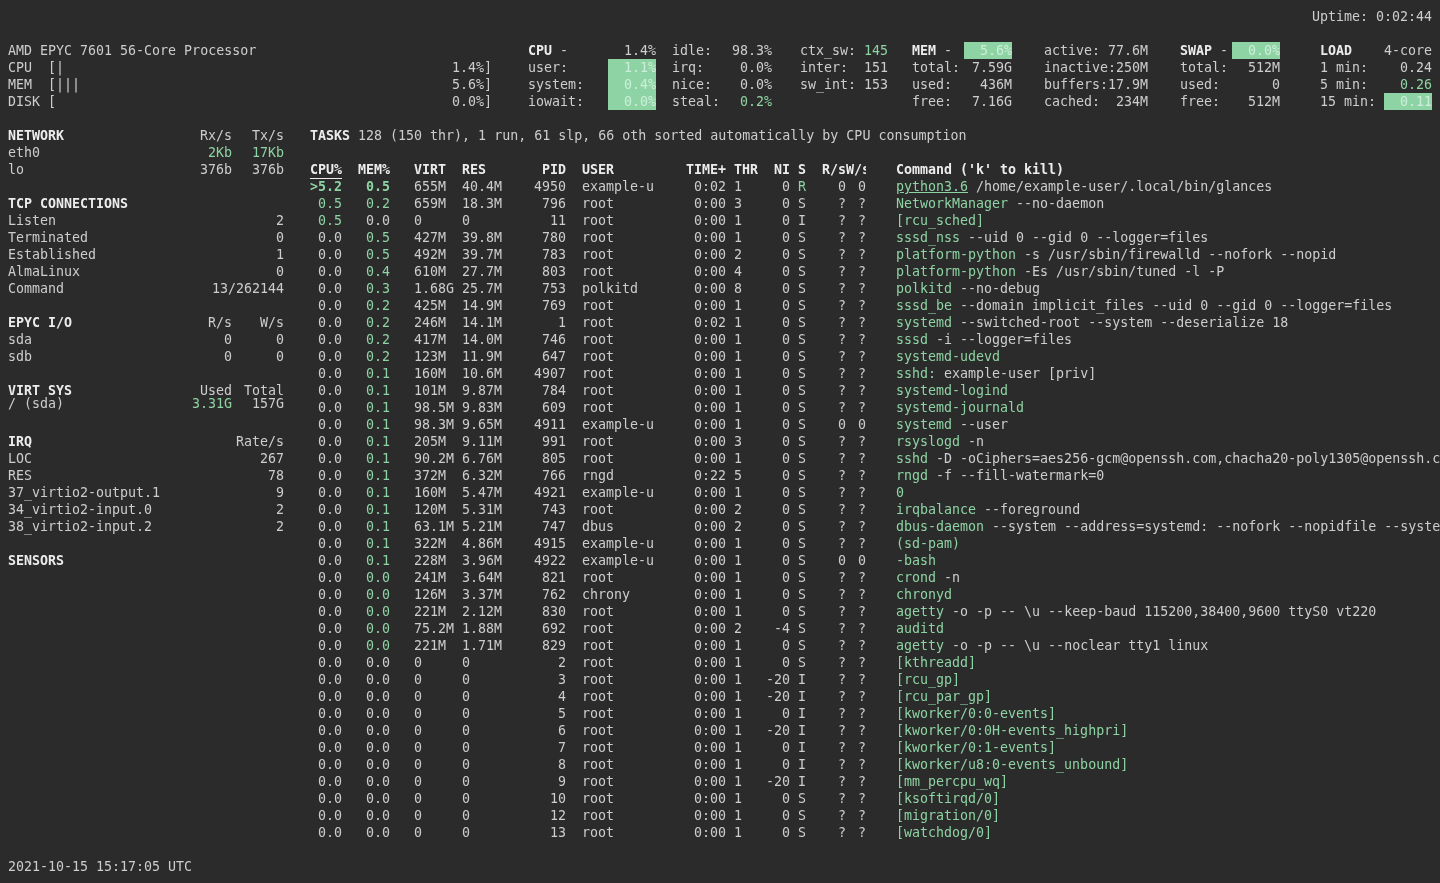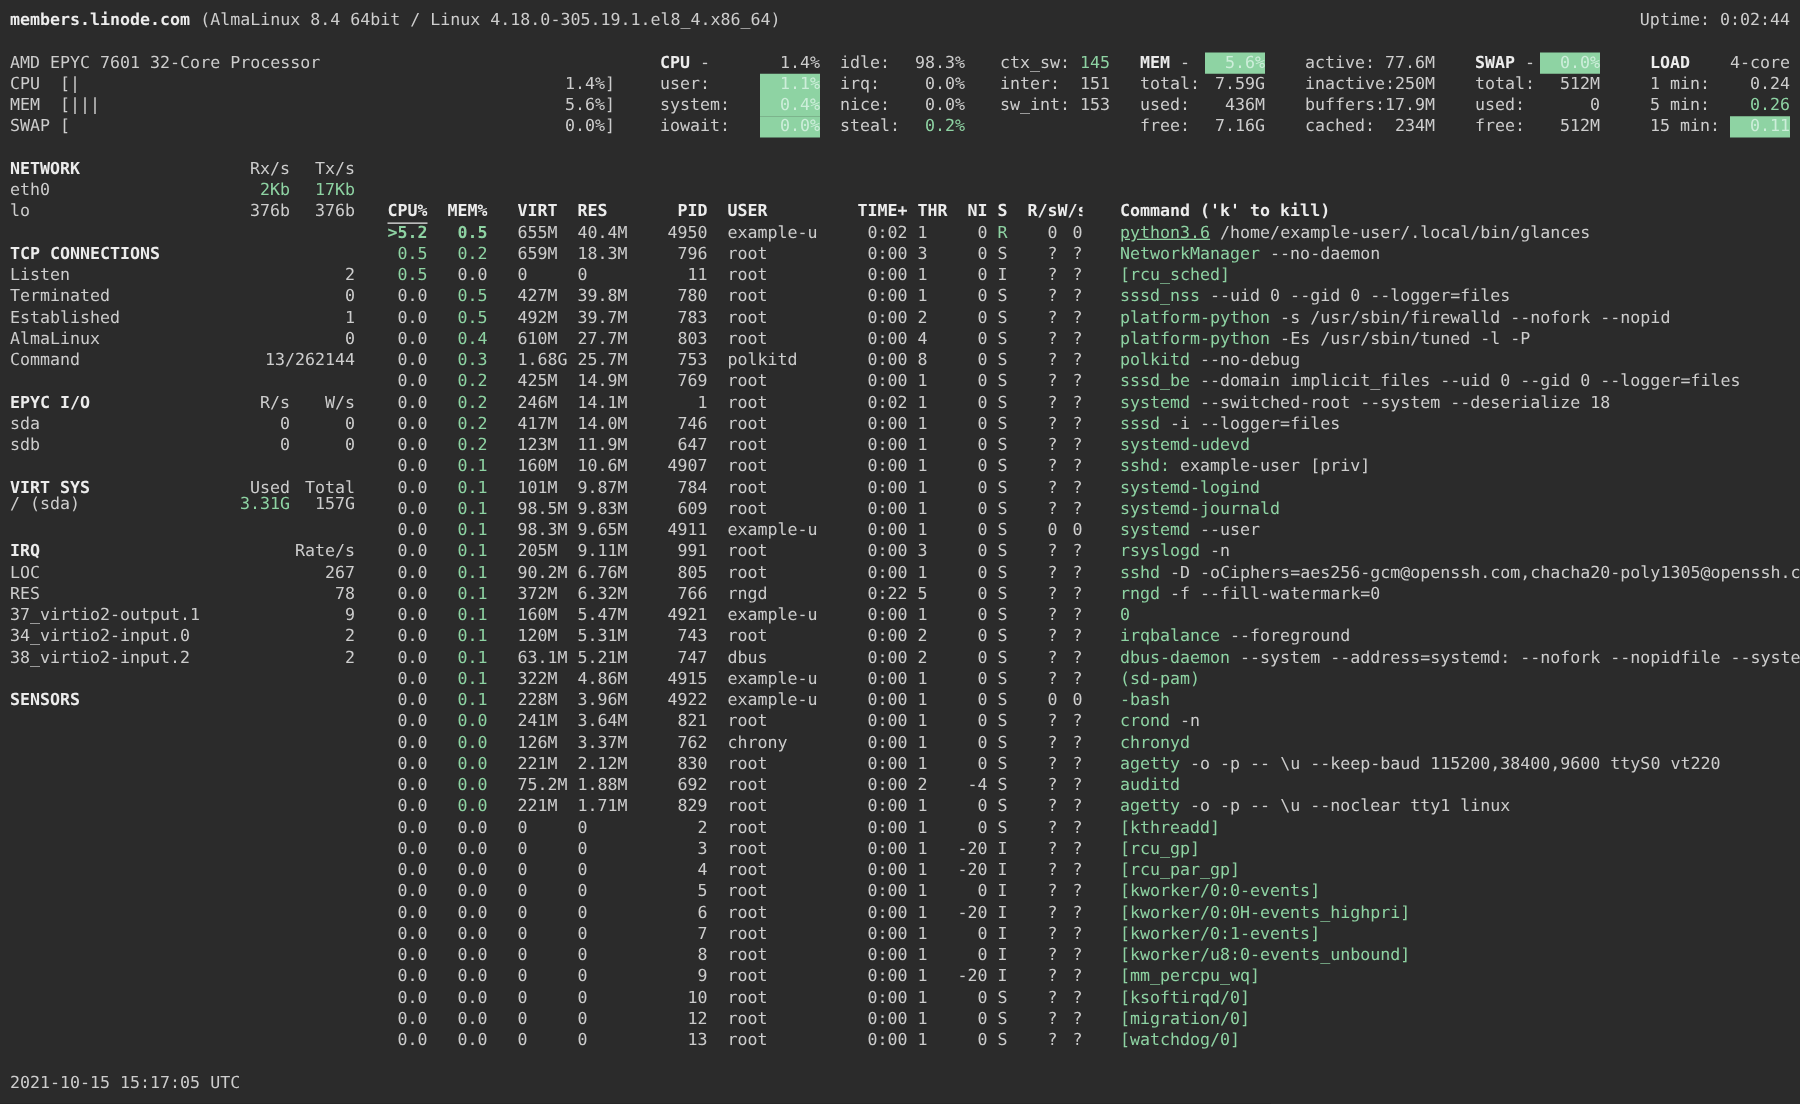--- a/index.html
+++ b/index.html
@@ -24,27 +24,27 @@
   .cell{display:inline-block;vertical-align:top;height:17px;white-space:pre;overflow:hidden;}
   .cpucell{display:inline-flex;justify-content:space-between;}
   .hdr-cpu{border-bottom:1px solid var(--bright,#ececec);}
   .cmdcell{overflow:hidden;}
   .upline{text-align:right;}
 </style>
 </head>
 <body>
 
 <div id="screen">
-  <div class="line" style="left:8px;top:8px;width:1200px;"><span class="b">members.linode.com</span><span> (AlmaLinux 8.4 64bit / Linux 4.18.0-305.19.1.el8_4.x86_64)</span></div>
   <div class="line upline" style="right:8px;top:8px;width:220px;"><span>Uptime:</span><span> </span><span>0:02:44</span></div>
-  <div class="line" style="left:8px;top:42px;">AMD EPYC 7601 32-Core Processor</div>
+  <div class="line" style="left:8px;top:42px;">AMD EPYC 7601 56-Core Processor</div>
+  <div class="line" style="left:310px;top:127px;"><span class="b">TASKS</span><span> 128 (150 thr), 1 run, 61 slp, 66 oth sorted automatically by CPU consumption</span></div>
   <div class="line" style="left:8px;top:858px;">2021-10-15 15:17:05 UTC</div>
 <div class="line" style="top: 59px; left: 8px;"><span>CPU  [</span><span class="ginner"><span>|</span><span>1.4%</span></span><span>]</span></div>
     <div class="line" style="top: 76px; left: 8px;"><span>MEM  [</span><span class="ginner"><span>|||</span><span>5.6%</span></span><span>]</span></div>
-    <div class="line" style="top: 93px; left: 8px;"><span>SWAP [</span><span class="ginner"><span></span><span>0.0%</span></span><span>]</span></div>
+    <div class="line" style="top: 93px; left: 8px;"><span>DISK [</span><span class="ginner"><span></span><span>0.0%</span></span><span>]</span></div>
     <div class="line" style="top: 42px; left: 528px; width: 904px;"><span class="pair" style="left: 0px; width: 128px;"><span style="white-space: pre;"><span class="b">CPU</span> -</span><span style="white-space: pre;">1.4%</span></span><span class="pair" style="left: 144px; width: 100px;"><span style="white-space: pre;">idle:</span><span style="white-space: pre;">98.3%</span></span><span class="pair" style="left: 272px; width: 88px;"><span style="white-space: pre;">ctx_sw:</span><span class="g" style="white-space: pre;">145</span></span></div>
     <div class="line" style="top: 59px; left: 528px; width: 904px;"><span class="pair" style="left: 0px; width: 128px;"><span style="white-space: pre;">user:</span><span class="hl" style="white-space: pre;">1.1%</span></span><span class="pair" style="left: 144px; width: 100px;"><span style="white-space: pre;">irq:</span><span style="white-space: pre;">0.0%</span></span><span class="pair" style="left: 272px; width: 88px;"><span style="white-space: pre;">inter:</span><span style="white-space: pre;">151</span></span></div>
     <div class="line" style="top: 76px; left: 528px; width: 904px;"><span class="pair" style="left: 0px; width: 128px;"><span style="white-space: pre;">system:</span><span class="hl" style="white-space: pre;">0.4%</span></span><span class="pair" style="left: 144px; width: 100px;"><span style="white-space: pre;">nice:</span><span style="white-space: pre;">0.0%</span></span><span class="pair" style="left: 272px; width: 88px;"><span style="white-space: pre;">sw_int:</span><span style="white-space: pre;">153</span></span></div>
     <div class="line" style="top: 93px; left: 528px; width: 904px;"><span class="pair" style="left: 0px; width: 128px;"><span style="white-space: pre;">iowait:</span><span class="hl" style="white-space: pre;">0.0%</span></span><span class="pair" style="left: 144px; width: 100px;"><span style="white-space: pre;">steal:</span><span class="g" style="white-space: pre;">0.2%</span></span></div>
     <div class="line" style="top: 42px; left: 912px; width: 520px;"><span class="pair" style="left: 0px; width: 100px;"><span style="white-space: pre;"><span class="b">MEM</span> -</span><span class="hl" style="white-space: pre;">5.6%</span></span><span class="pair" style="left: 132px; width: 104px;"><span style="white-space: pre;">active:</span><span style="white-space: pre;">77.6M</span></span><span class="pair" style="left: 268px; width: 100px;"><span style="white-space: pre;"><span class="b">SWAP</span> -</span><span class="hl" style="white-space: pre;">0.0%</span></span><span class="pair" style="left: 408px; width: 112px;"><span class="b" style="white-space: pre;">LOAD</span><span style="white-space: pre;">4-core</span></span></div>
     <div class="line" style="top: 59px; left: 912px; width: 520px;"><span class="pair" style="left: 0px; width: 100px;"><span style="white-space: pre;">total:</span><span style="white-space: pre;">7.59G</span></span><span class="pair" style="left: 132px; width: 104px;"><span style="white-space: pre;">inactive:</span><span style="white-space: pre;">250M</span></span><span class="pair" style="left: 268px; width: 100px;"><span style="white-space: pre;">total:</span><span style="white-space: pre;">512M</span></span><span class="pair" style="left: 408px; width: 112px;"><span style="white-space: pre;">1 min:</span><span style="white-space: pre;">0.24</span></span></div>
     <div class="line" style="top: 76px; left: 912px; width: 520px;"><span class="pair" style="left: 0px; width: 100px;"><span style="white-space: pre;">used:</span><span style="white-space: pre;">436M</span></span><span class="pair" style="left: 132px; width: 104px;"><span style="white-space: pre;">buffers:</span><span style="white-space: pre;">17.9M</span></span><span class="pair" style="left: 268px; width: 100px;"><span style="white-space: pre;">used:</span><span style="white-space: pre;">0</span></span><span class="pair" style="left: 408px; width: 112px;"><span style="white-space: pre;">5 min:</span><span class="g" style="white-space: pre;">0.26</span></span></div>
     <div class="line" style="top: 93px; left: 912px; width: 520px;"><span class="pair" style="left: 0px; width: 100px;"><span style="white-space: pre;">free:</span><span style="white-space: pre;">7.16G</span></span><span class="pair" style="left: 132px; width: 104px;"><span style="white-space: pre;">cached:</span><span style="white-space: pre;">234M</span></span><span class="pair" style="left: 268px; width: 100px;"><span style="white-space: pre;">free:</span><span style="white-space: pre;">512M</span></span><span class="pair" style="left: 408px; width: 112px;"><span style="white-space: pre;">15 min:</span><span class="hl" style="white-space: pre;">0.11</span></span></div>
     <div class="line sideline" style="top: 127px; left: 8px; width: 276px;"><span class="b sb-label">NETWORK</span><span class="sb-v1">Rx/s</span><span class="sb-v2">Tx/s</span></div>
     <div class="line sideline" style="top: 144px; left: 8px; width: 276px;"><span class="sb-label">eth0</span><span class="sb-v1 g">2Kb</span><span class="sb-v2 g">17Kb</span></div>

